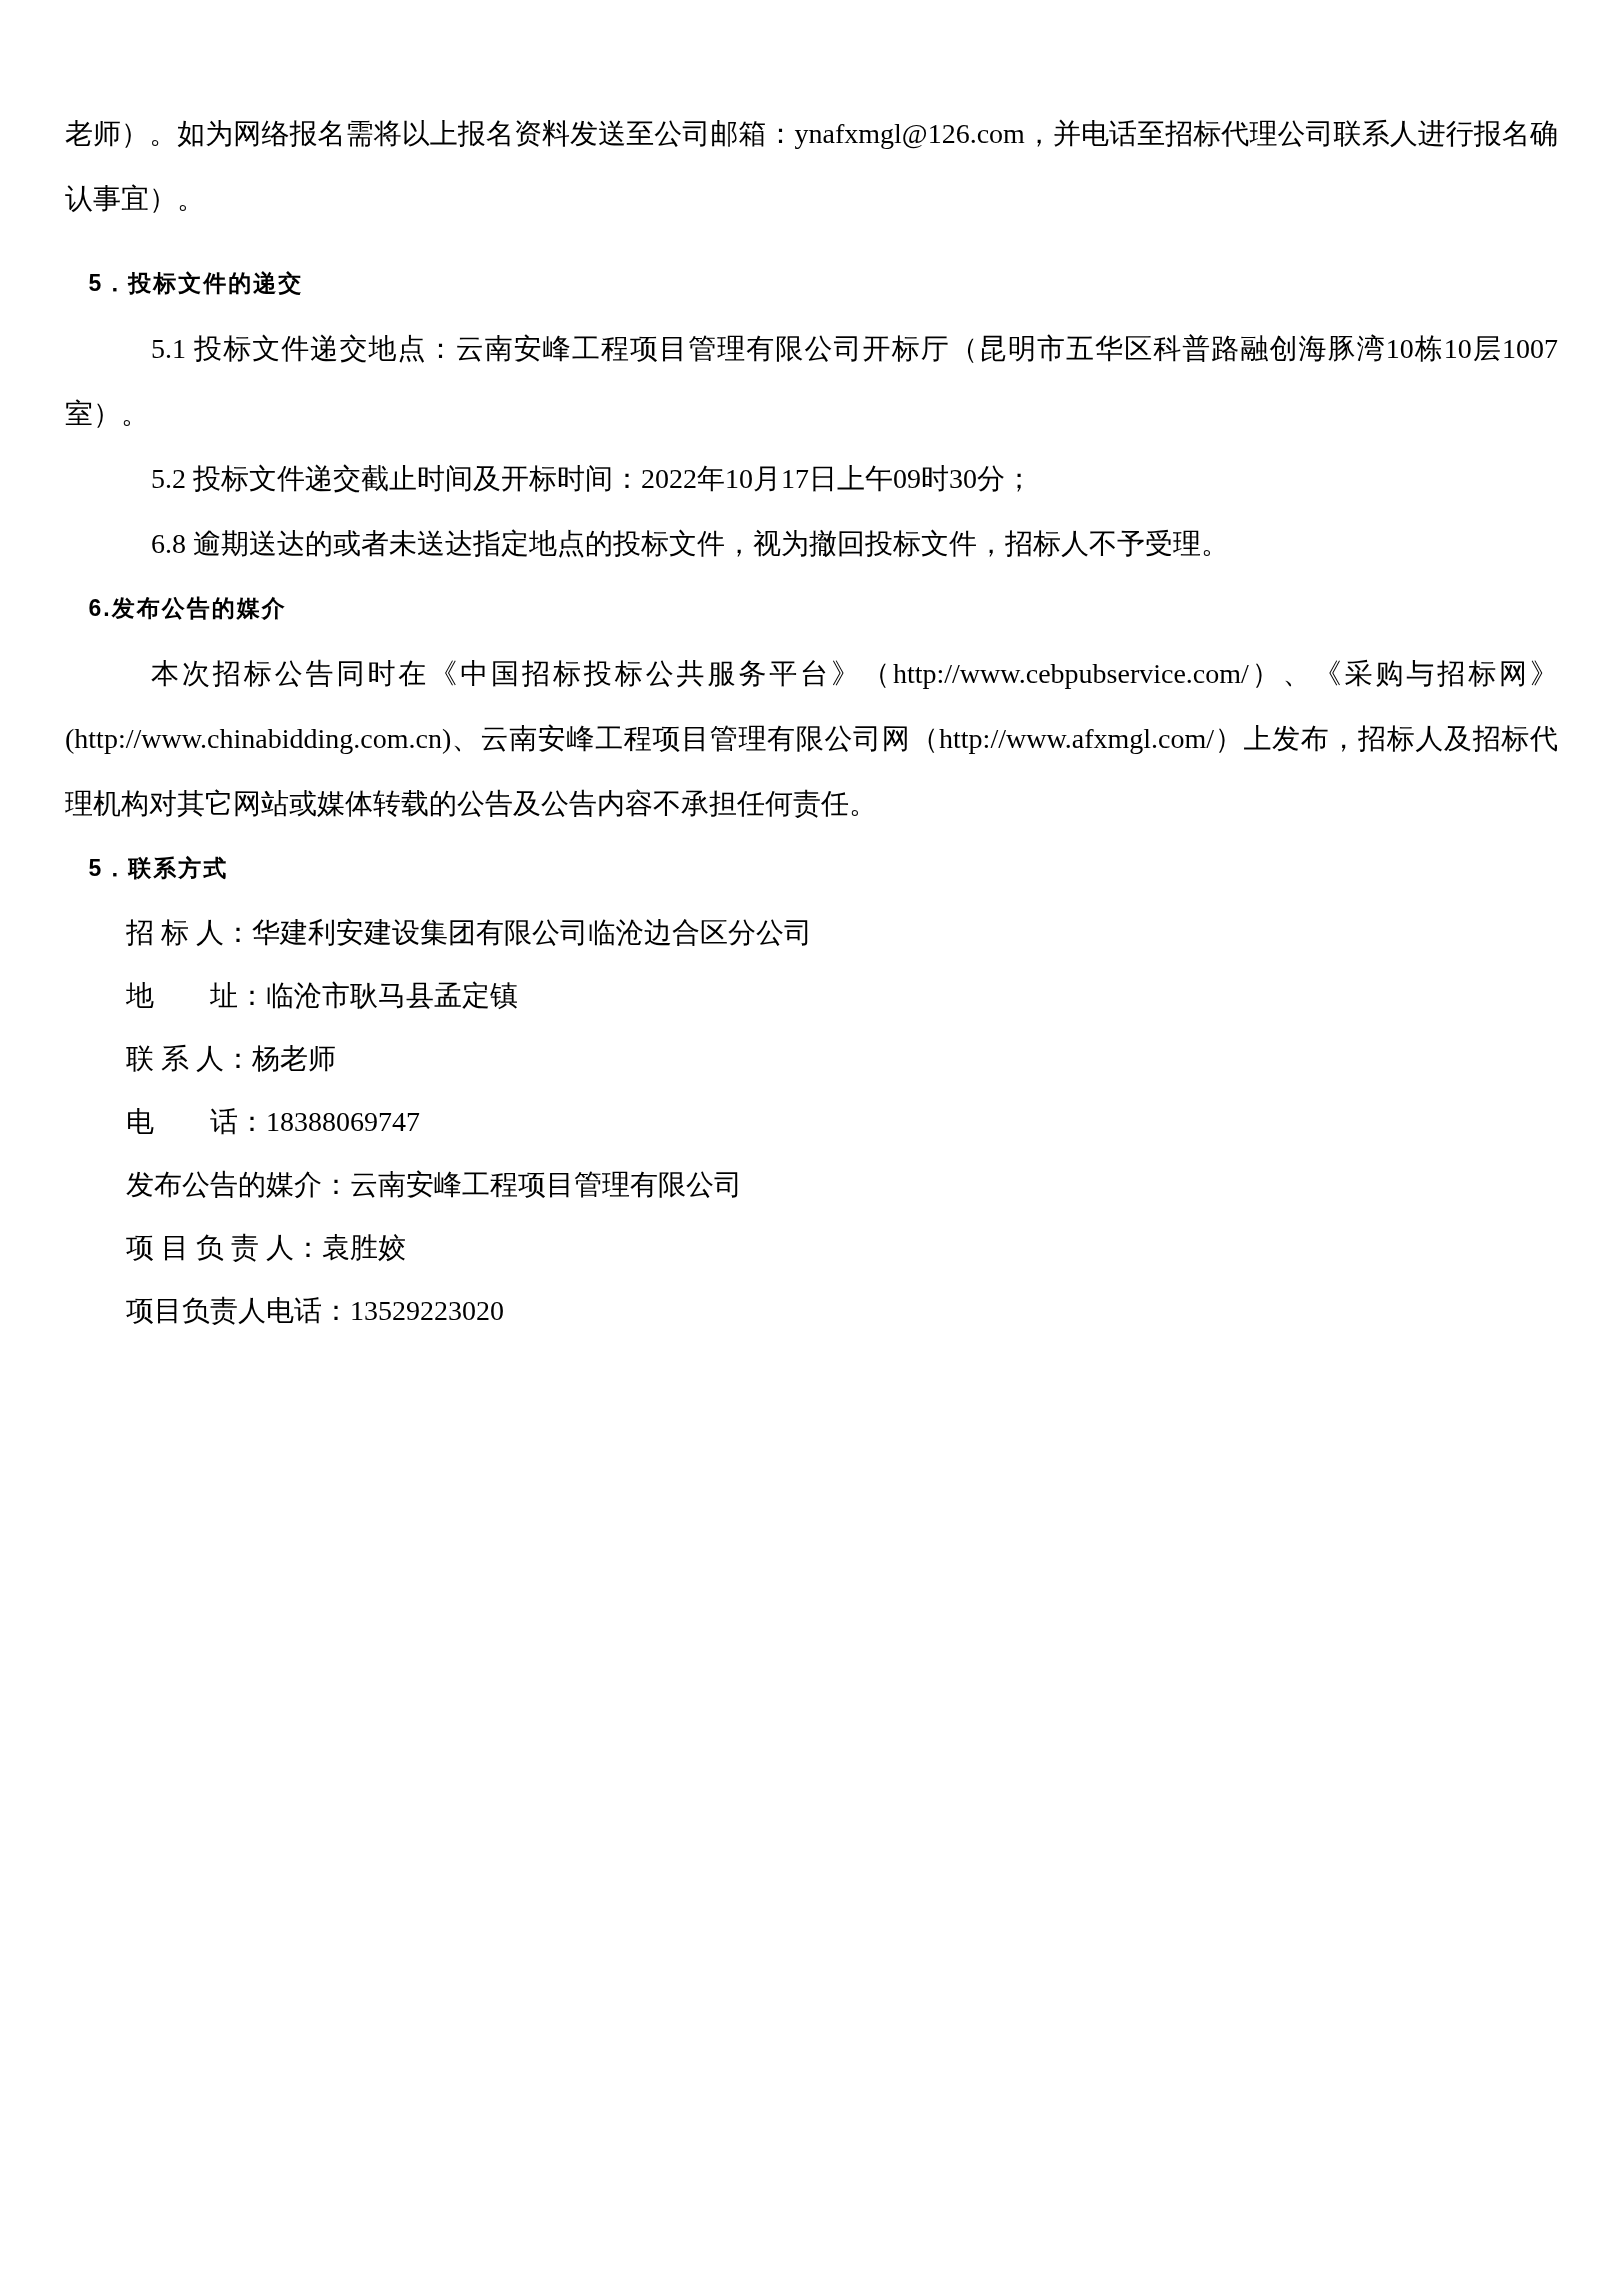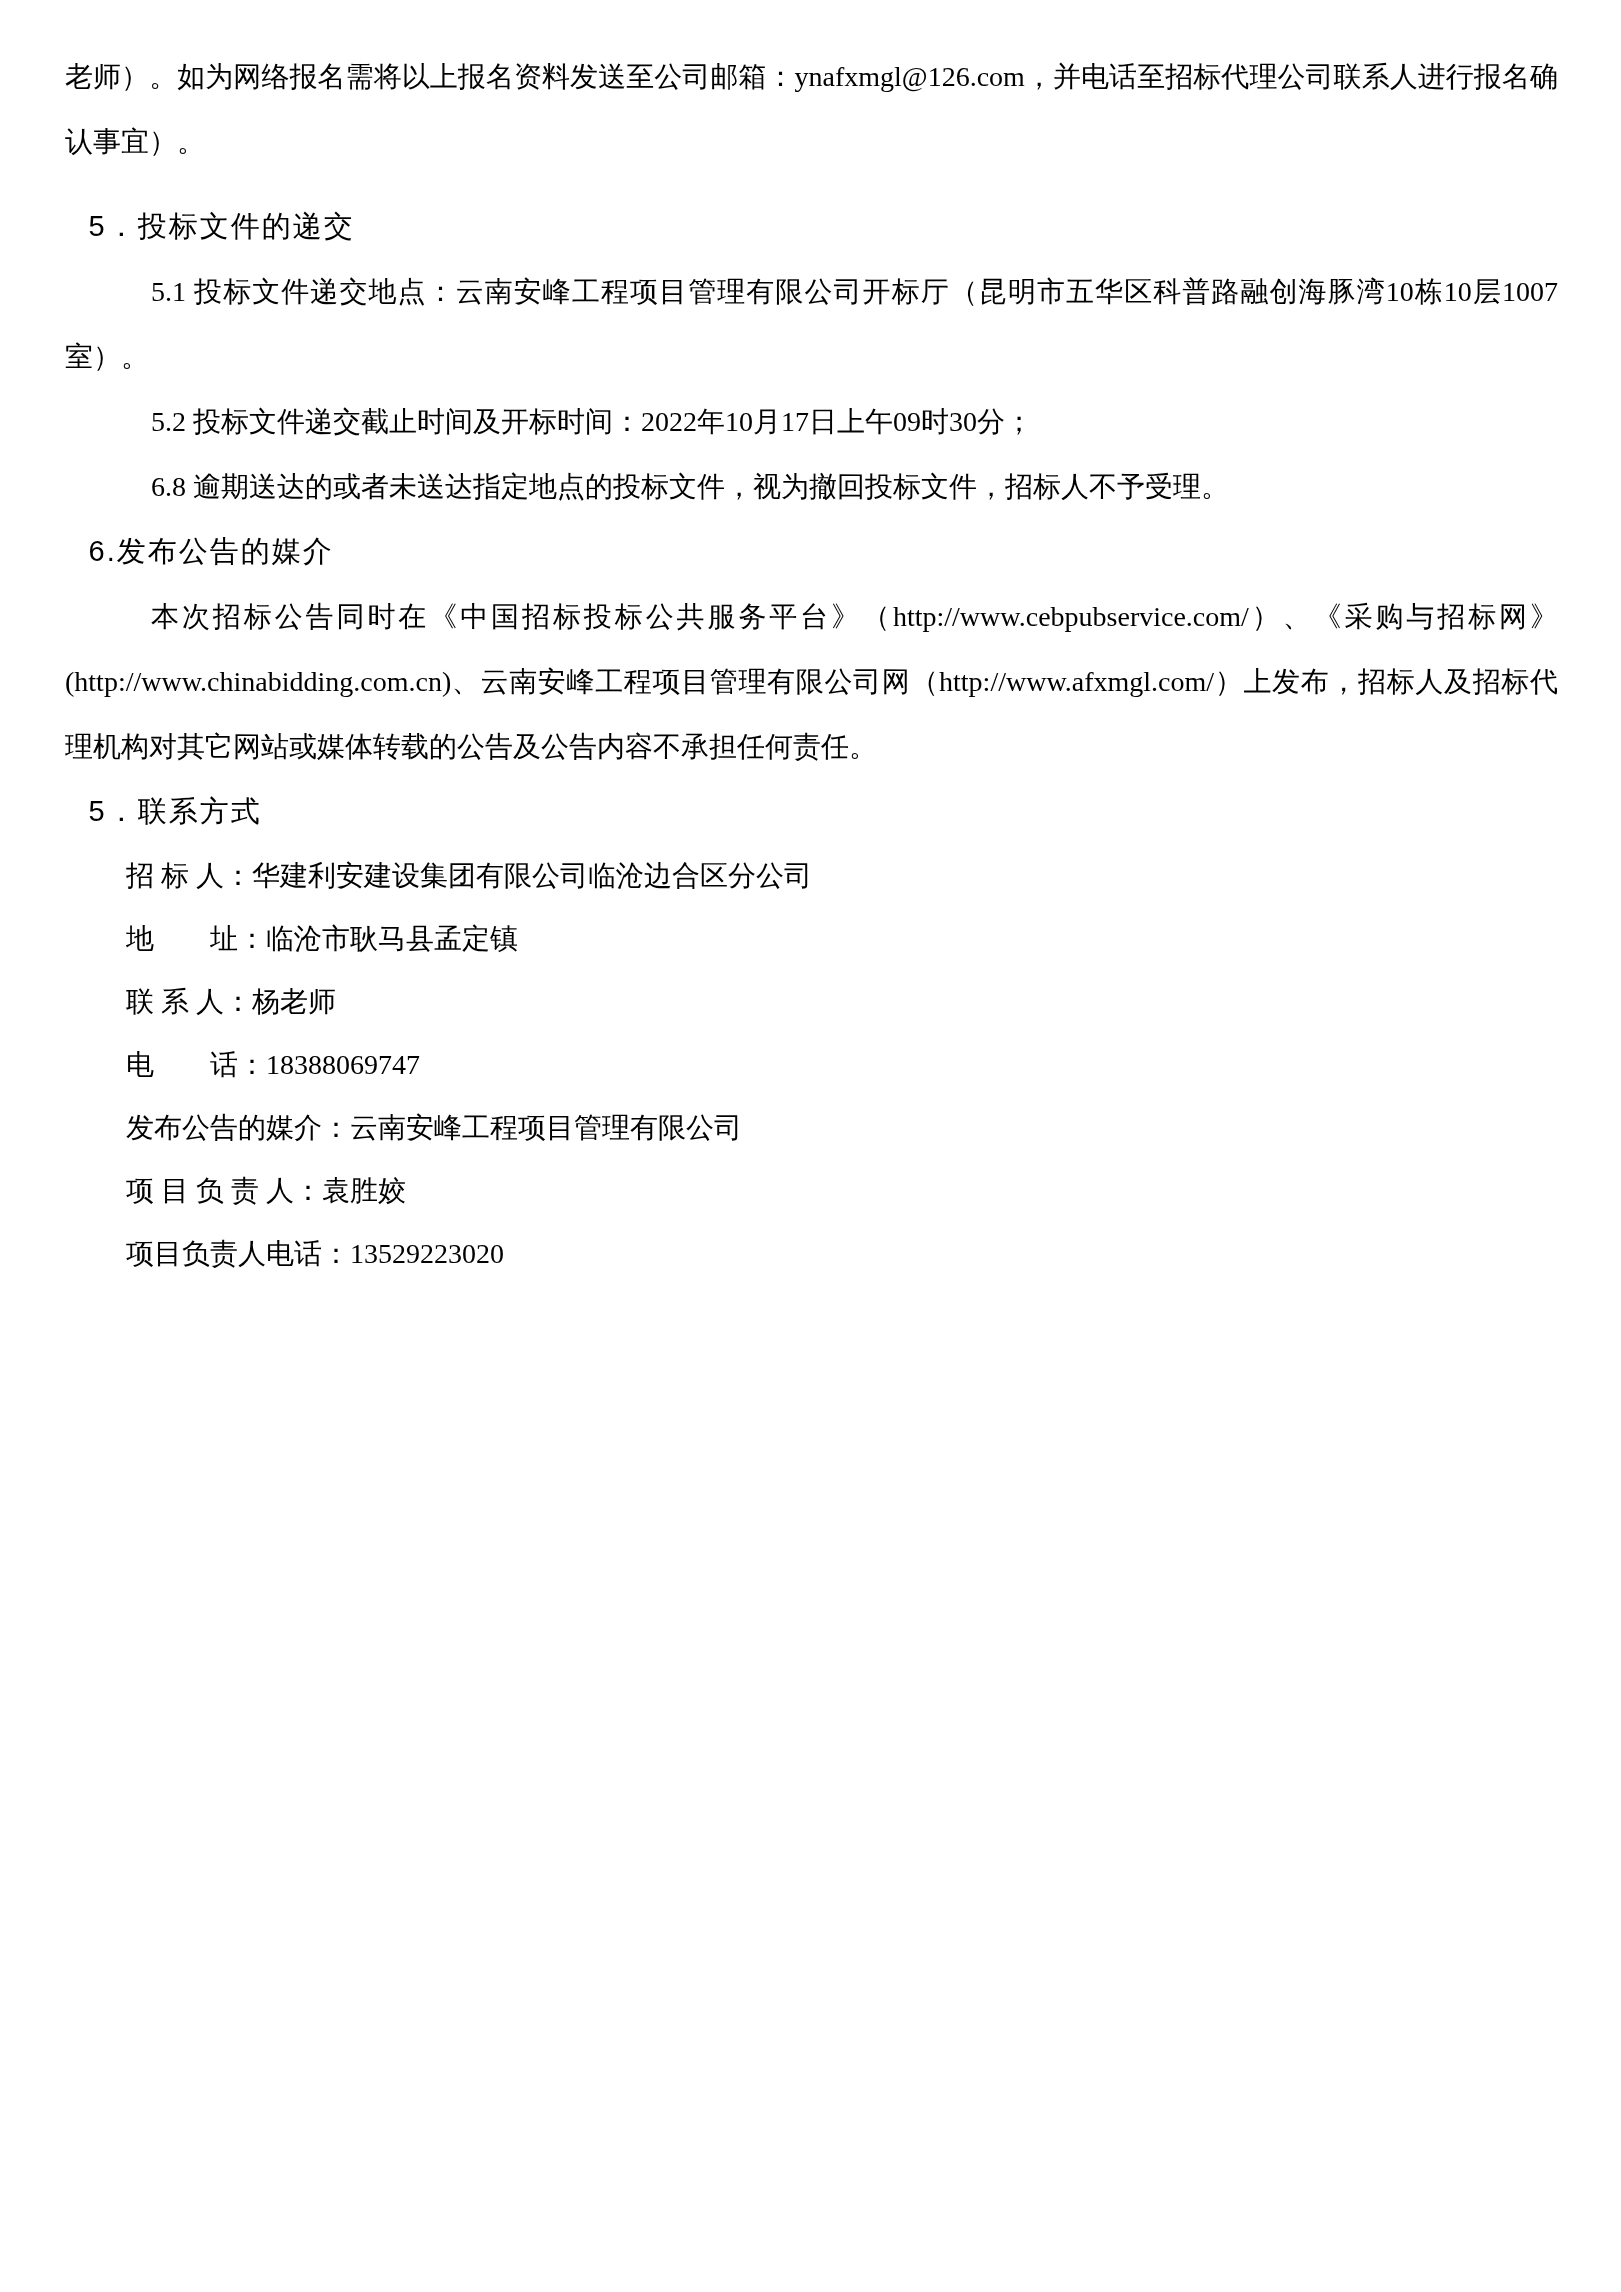--- a/index.html
+++ b/index.html
@@ -10,36 +10,36 @@
   .page {
     position: relative;
     width: 1621px;
     height: 2293px;
     margin: 0 auto;
     background: #ffffff;
     color: #000000;
     font-family: "Liberation Serif", "DejaVu Serif", serif;
     font-size: 28px;
     box-sizing: border-box;
-    padding: 44px 63px 0 65px;
+    padding: 101px 63px 0 65px;
     overflow: hidden;
   }
   .para {
     margin: 0;
     line-height: 65px;
     text-align: justify;
   }
   .para.indent {
     text-indent: 86px;
   }
   .heading {
     margin: 0 0 0 23.5px;
     font-family: "Liberation Sans", "DejaVu Sans", sans-serif;
-    font-weight: normal;
-    font-size: 29px;
+    font-weight: bold;
+    font-size: 23px;
     line-height: 65px;
     letter-spacing: 2px;
   }
   .heading.h5 {
     margin-top: 19.6px;
   }
   .u {
     text-decoration-thickness: 2px;
     text-underline-offset: 5.9px;
   }

